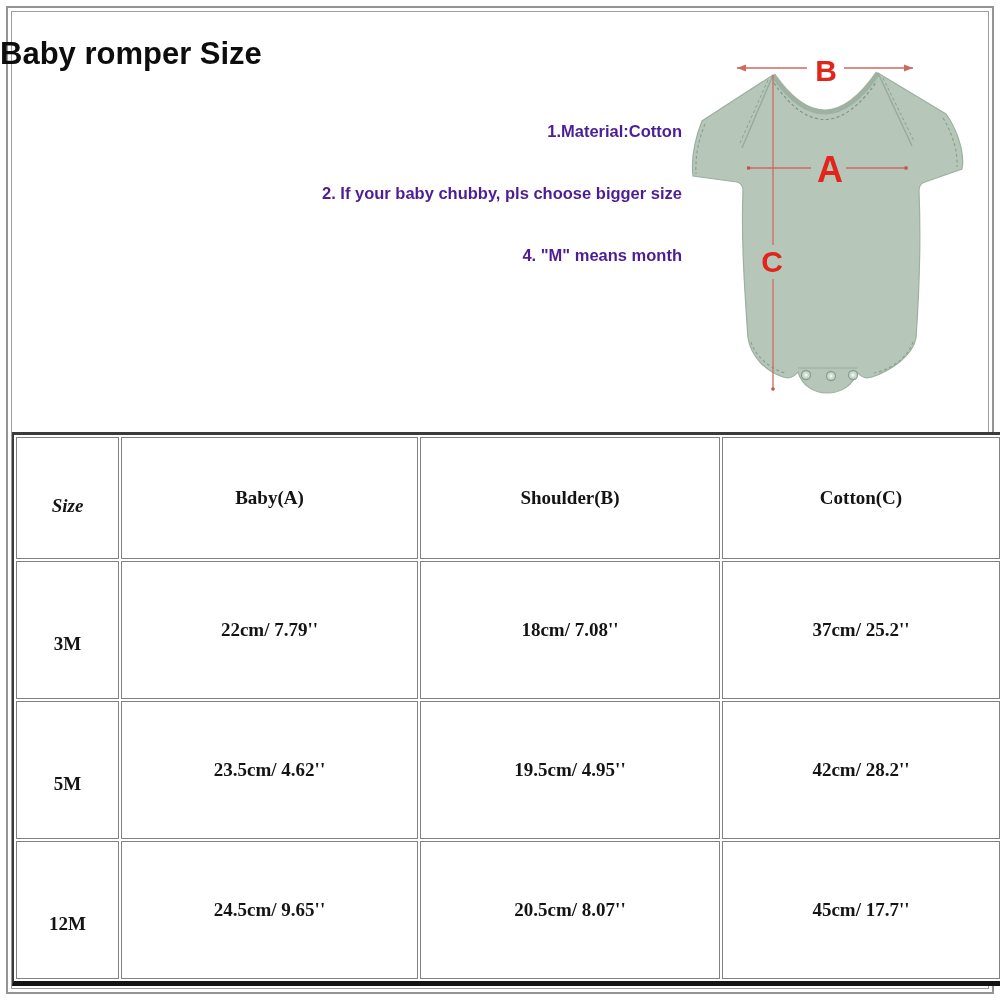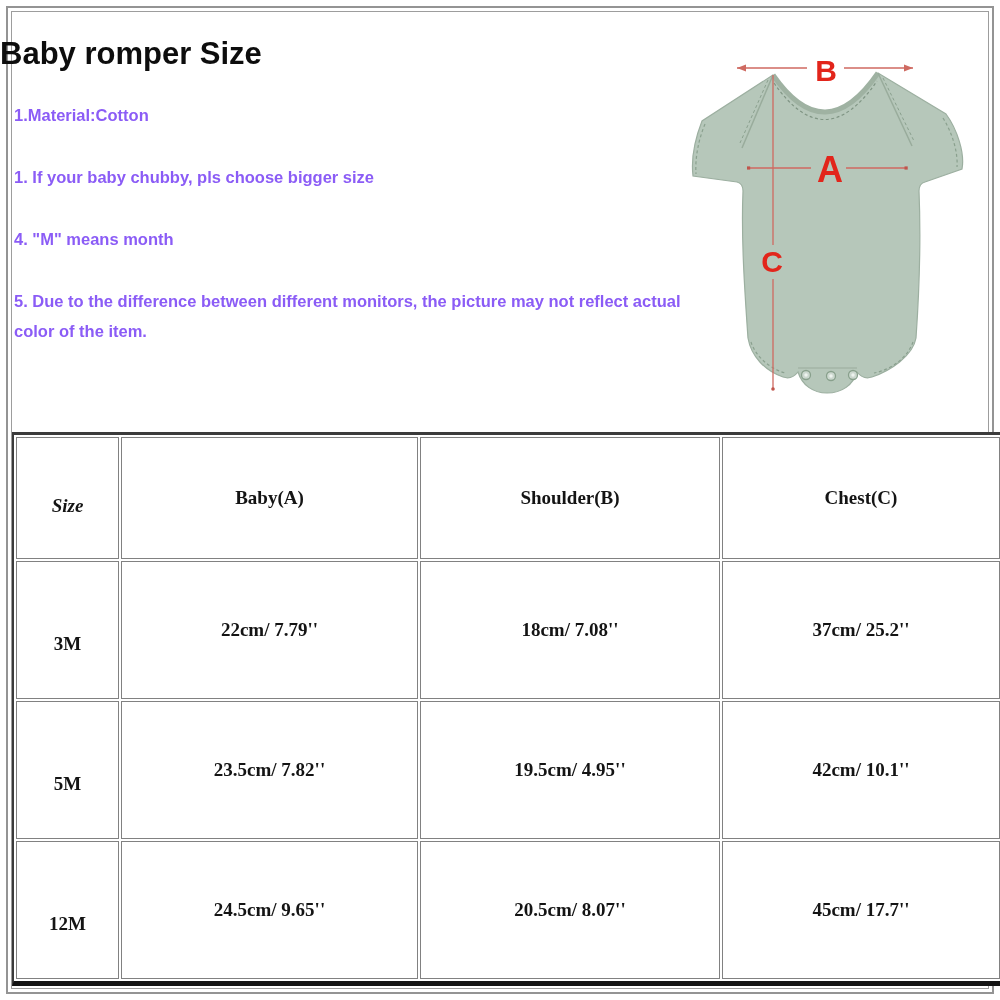--- a/index.html
+++ b/index.html
@@ -15,22 +15,22 @@
   .frame-outer { position: absolute; inset: 6px; border: 2px solid #949494; pointer-events: none; }
   .frame-inner { position: absolute; inset: 11px; border: 1px solid #9d9d9d; pointer-events: none; }
 
   .title {
     position: absolute; top: 36px; left: 0; width: 100%;
     margin: 0; text-align: left;
     font-size: 31px; font-weight: bold; color: #0d0d0d;
   }
 
   .notes {
-    position: absolute; left: 14px; top: 100px; width: 668px;
-    font-size: 16.5px; font-weight: bold; color: #8b5cf6;
+    position: absolute; left: 14px; top: 116px; width: 668px;
+    font-size: 16.5px; font-weight: bold; color: #4c1d95; text-align: right;
   }
   .notes p { margin: 0 0 32px 0; line-height: 30px; }
 
   .diagram { position: absolute; left: 685px; top: 55px; width: 290px; height: 345px; }
 
   table.size-table {
     position: absolute; left: 12px; top: 432px;
     width: 978px; table-layout: fixed;
     border-collapse: separate; border-spacing: 2px;
     background: #ffffff;
@@ -56,23 +56,22 @@
 <body>
 
 <div class="page">
   <div class="frame-outer"></div>
   <div class="frame-inner"></div>
 
   <h1 class="title">Baby romper Size</h1>
 
   <div class="notes">
     <p>1.Material:Cotton</p>
-    <p>1. If your baby chubby, pls choose bigger size</p>
+    <p>2. If your baby chubby, pls choose bigger size</p>
     <p>4. "M" means month</p>
-    <p>5. Due to the difference between different monitors, the picture may not reflect actual color of the item.</p>
   </div>
 
   <div class="diagram">
     <svg width="290" height="345" viewBox="0 0 290 345">
 
       <g>
         <path d="M 88,20
                  L 17,66
                  C 10,84 6,104 8,121
                  L 52,127
@@ -142,33 +141,33 @@
       <col style="width:103px">
         <col style="width:297px">
         <col style="width:300px">
         <col style="width:278px">
     </colgroup>
     <tbody>
       <tr class="header-row">
         <td class="size-col">Size</td>
         <td>Baby(A)</td>
         <td>Shoulder(B)</td>
-        <td>Chest(C)</td>
+        <td>Cotton(C)</td>
       </tr>
       <tr class="data-row">
         <td class="size-col">3M</td>
         <td>22cm/ 7.79''</td>
         <td>18cm/ 7.08''</td>
         <td>37cm/ 25.2''</td>
       </tr>
       <tr class="data-row">
         <td class="size-col">5M</td>
-        <td>23.5cm/ 7.82''</td>
+        <td>23.5cm/ 4.62''</td>
         <td>19.5cm/ 4.95''</td>
-        <td>42cm/ 10.1''</td>
+        <td>42cm/ 28.2''</td>
       </tr>
       <tr class="data-row">
         <td class="size-col">12M</td>
         <td>24.5cm/ 9.65''</td>
         <td>20.5cm/ 8.07''</td>
         <td>45cm/ 17.7''</td>
       </tr>
     </tbody>
   </table>
 </div>

